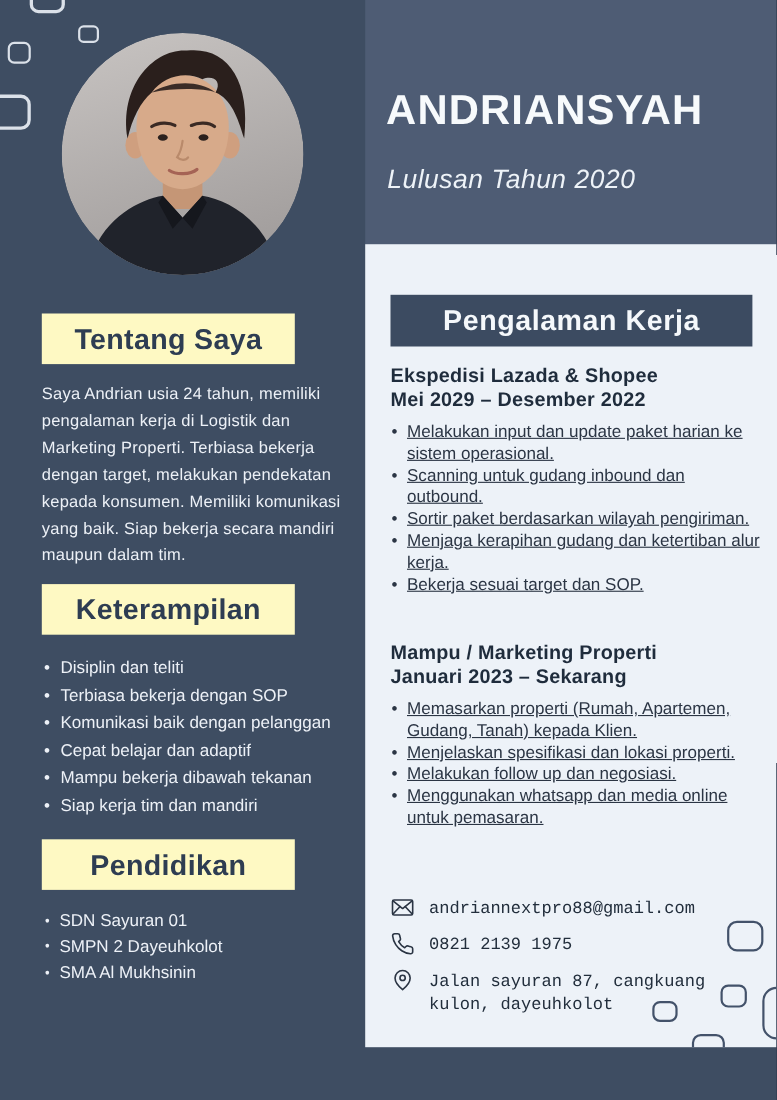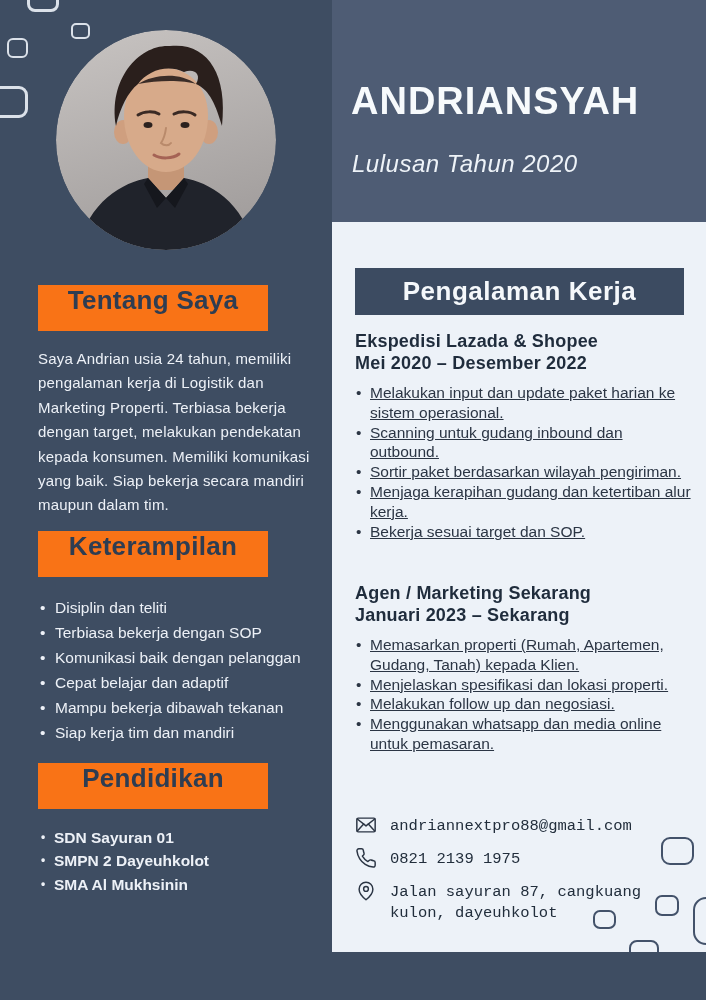--- a/index.html
+++ b/index.html
@@ -61,21 +61,21 @@
   .contact-row .ctext { font-size:15.5px; line-height:21px; color:#222e3c; padding-top:2px;font-family:Liberation Mono, monospace; }
   .contact-row svg { width:22px; height:22px; stroke:#2b3544; fill:none; stroke-width:1.6; stroke-linecap:round; stroke-linejoin:round; }
 
   
   .photo-wrap {
     position:absolute; left:56px; top:30px; width:220px; height:220px;
     border-radius:50%; overflow:hidden;
   }
   .head-box-white {
     position:absolute; left:38px; width:230px; height:46px;
-    background:#f97316; display:flex; justify-content:center;
+    background:#fef9c3; display:flex; align-items:center; justify-content:center;
   }
   .head-box-white span {
     color:#2e3d52; font-size:26px; font-weight:bold; letter-spacing:0.3px;
   }
   .box-about { top:285px; }
   .box-skills { top:531px; }
   .box-edu { top:763px; }
   .about-text {
     position:absolute; left:38px; top:347px; width:288px;
     color:#edf1f7; font-size:15px; line-height:24.4px; letter-spacing:0.2px;
@@ -86,21 +86,21 @@
   .skill-list li {
     position:relative; padding-left:17px;
     color:#edf1f7; font-size:15.5px; line-height:24.9px;
   }
   .skill-list li::before { content:"•"; position:absolute; left:2px; top:0; }
   .edu-list {
     position:absolute; left:40px; top:826px; width:280px; list-style:none;
   }
   .edu-list li {
     position:relative; padding-left:14px;
-    color:#edf1f7; font-size:15.5px; line-height:23.3px;font-weight:bold;
+    color:#edf1f7; font-size:15.5px; line-height:23.3px;
   }
   .edu-list li::before { content:"•"; position:absolute; left:1px; top:0; font-size:12px; }
 
   
   .deco { position:absolute; background:transparent; }
   .deco.light { border:3px solid rgba(236,242,248,0.9); }
   .deco.light.thin { border-width:2px; }
   .deco.dark { border:2px solid #43526a; }
   .sq-a { left:27px;  top:-16px; width:32px; height:28px; border-radius:8px; }
   .sq-b { left:71px;  top:23px;  width:19px; height:16px; border-radius:5px; }
@@ -194,32 +194,32 @@
     <div class="subtitle">Lulusan Tahun 2020</div>
   </header>
 
   <main class="light-panel">
     <div class="exp-head-box">
       <span>Pengalaman Kerja</span>
     </div>
 
     <section class="job job-1">
       <div class="job-role">Ekspedisi Lazada &amp; Shopee</div>
-      <div class="job-period">Mei 2020 – Desember 2022</div>
+      <div class="job-period">Mei 2029 – Desember 2022</div>
       <ul class="job-bullets">
         <li>Melakukan input dan update paket harian ke sistem operasional.</li>
         <li>Scanning untuk gudang inbound dan outbound.</li>
         <li>Sortir paket berdasarkan wilayah pengiriman.</li>
         <li>Menjaga kerapihan gudang dan ketertiban alur kerja.</li>
         <li>Bekerja sesuai target dan SOP.</li>
       </ul>
     </section>
 
     <section class="job job-2">
-      <div class="job-role">Agen / Marketing Sekarang</div>
+      <div class="job-role">Mampu / Marketing Properti</div>
       <div class="job-period">Januari 2023 – Sekarang</div>
       <ul class="job-bullets">
         <li>Memasarkan properti (Rumah, Apartemen, Gudang, Tanah) kepada Klien.</li>
         <li>Menjelaskan spesifikasi dan lokasi properti.</li>
         <li>Melakukan follow up dan negosiasi.</li>
         <li>Menggunakan whatsapp dan media online untuk pemasaran.</li>
       </ul>
     </section>
 
     <div class="contact">

